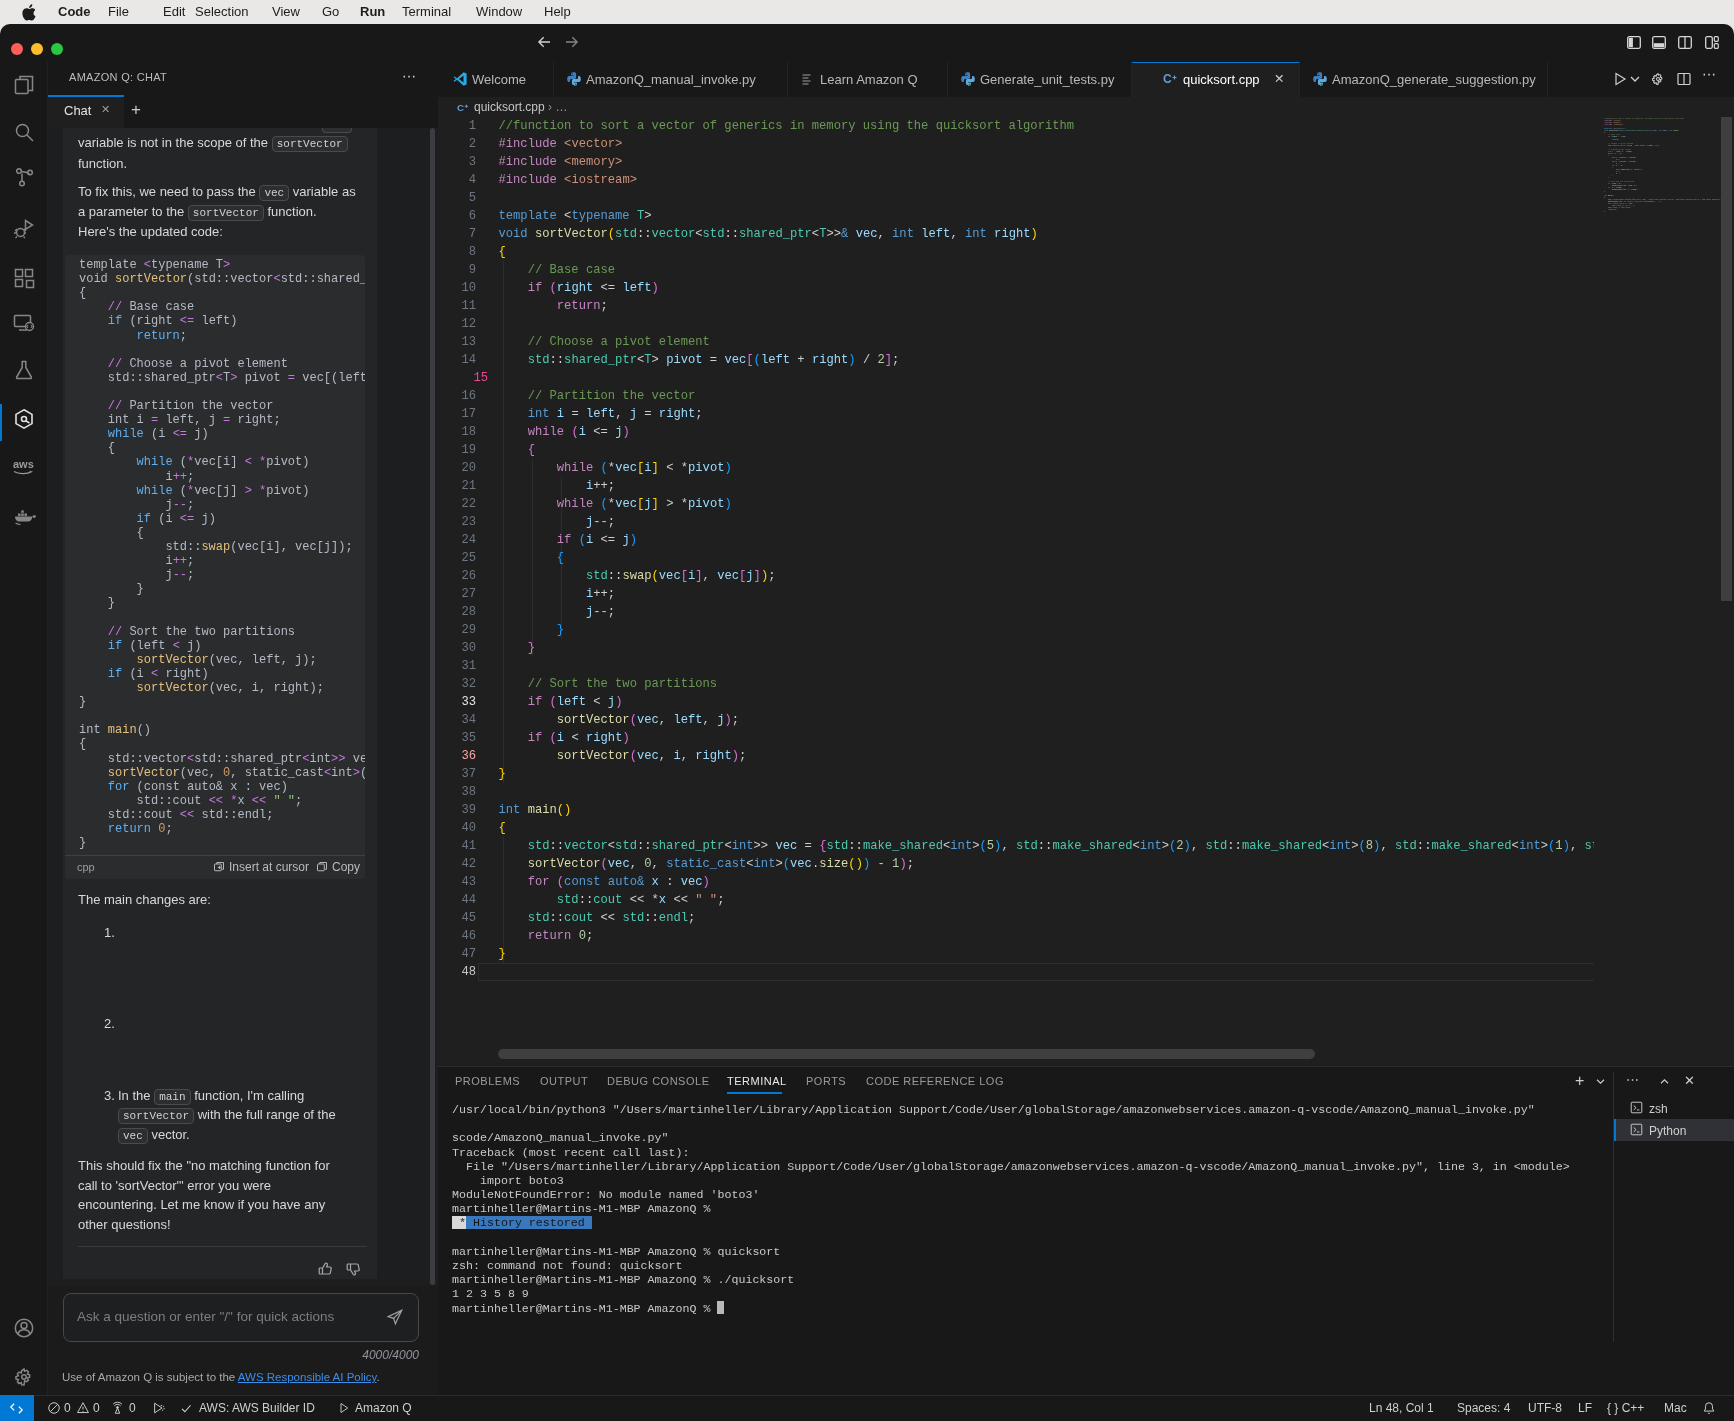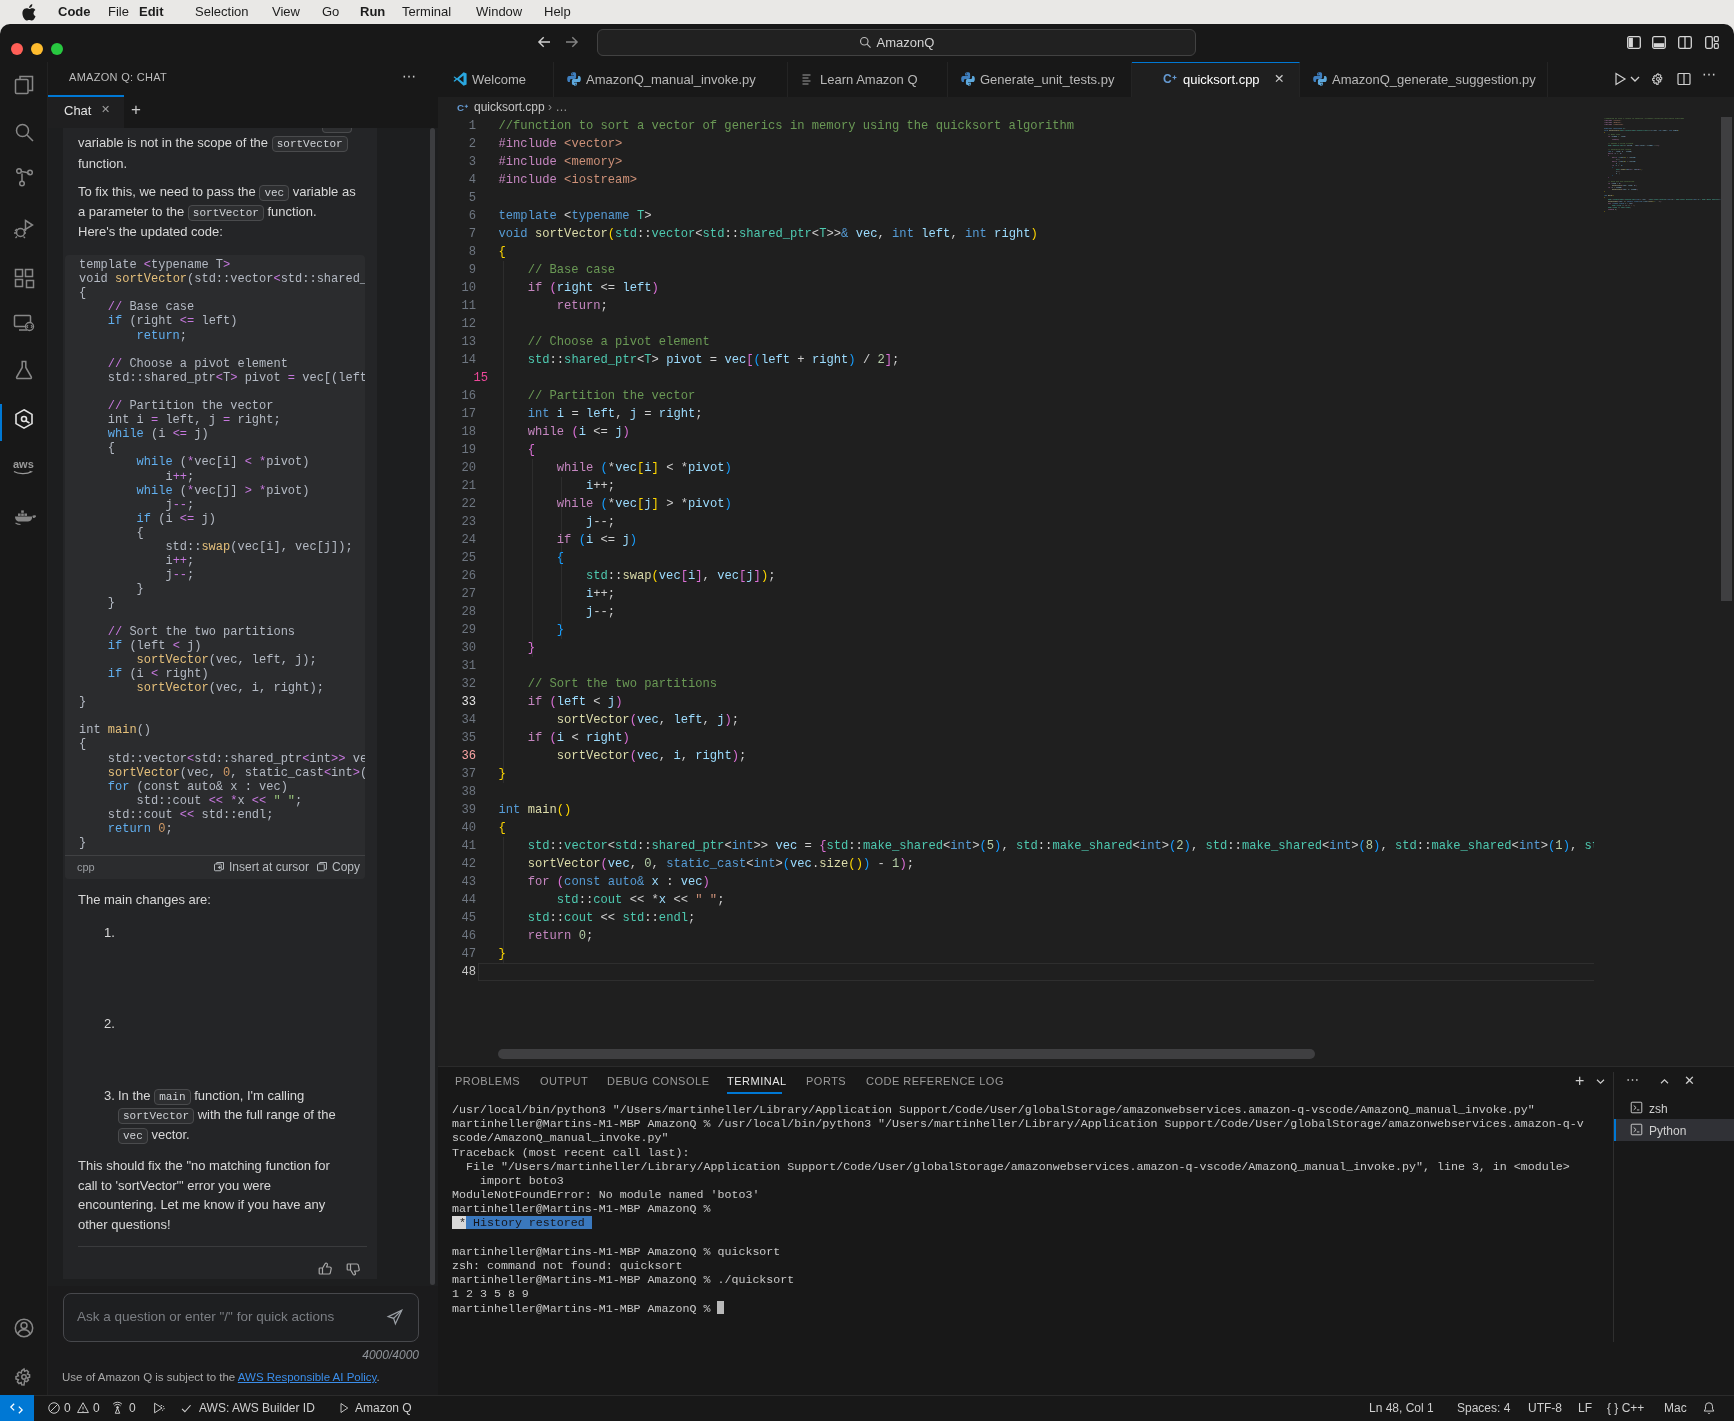--- a/index.html
+++ b/index.html
@@ -27,43 +27,39 @@
 .termline{position:absolute;left:452px;white-space:pre;font-family:Liberation Mono, monospace;font-size:11.65px;line-height:14.17px;height:14.17px;color:#c9c9c9}
 .ptab{position:absolute;top:0;font-size:11px;letter-spacing:.5px;color:#9b9b9b;white-space:pre}
 .sbitem{position:absolute;top:0;height:26px;line-height:26px;font-size:12px;color:#cfcfcf;white-space:pre}
 </style></head><body>
 <div id="menubar">
 <svg class="abs" style="left:21px;top:4px" width="15" height="17" viewBox="0 0 15 17">
       <path fill="#1c1c1c" d="M12.6 9.1c0-2.1 1.7-3.1 1.8-3.2-1-1.4-2.5-1.6-3-1.6-1.3-.1-2.5.75-3.2.75-.6 0-1.6-.73-2.7-.71-1.4 0-2.7.8-3.4 2-1.4 2.5-.36 6.2 1 8.2.68 1 1.5 2.1 2.5 2 1 0 1.4-.64 2.6-.64 1.2 0 1.6.64 2.7.62 1.1 0 1.8-1 2.5-2 .78-1.1 1.1-2.2 1.1-2.3-.02 0-2.1-.8-2.1-3.1zM10.5 2.8c.55-.67.92-1.6.82-2.5-.79.03-1.8.53-2.3 1.2-.51.59-.95 1.5-.83 2.4.88.07 1.8-.45 2.4-1.1z"></path>
     </svg>
 <span style="left:58px;font-weight:700">Code</span>
 <span style="left:108px;font-weight:400">File</span>
-<span style="left:139px;font-weight:700">Edit</span>
+<span style="left:163px;font-weight:400">Edit</span>
 <span style="left:195px;font-weight:400">Selection</span>
 <span style="left:272px;font-weight:400">View</span>
 <span style="left:322px;font-weight:400">Go</span>
 <span style="left:360px;font-weight:700">Run</span>
 <span style="left:402px;font-weight:400">Terminal</span>
 <span style="left:476px;font-weight:400">Window</span>
 <span style="left:544px;font-weight:400">Help</span>
 </div>
 <div id="win">
 <div class="tl" style="left:11px;background:#ff5f57"></div>
 <div class="tl" style="left:31px;background:#febc2e"></div>
 <div class="tl" style="left:51px;background:#28c840"></div>
 <svg class="abs" style="left:536px;top:10px" width="16" height="16" viewBox="0 0 16 16">
       <path d="M14 7.3H4.6l3.6-3.6-1-1L1.9 8l5.3 5.3 1-1L4.6 8.7H14z" fill="#cfcfcf"></path>
     </svg>
 <svg class="abs" style="left:564px;top:10px" width="16" height="16" viewBox="0 0 16 16">
       <path d="M2 7.3h9.4L7.8 3.7l1-1L14.1 8l-5.3 5.3-1-1 3.6-3.6H2z" fill="#848484"></path>
     </svg>
-<div id="searchbox"><svg style="vertical-align:-2px;margin-right:5px" width="13" height="13" viewBox="0 0 16 16">
-        <circle cx="6.5" cy="6.5" r="4.6" fill="none" stroke="#bdbdbd" stroke-width="1.4"></circle>
-        <path d="M10 10l4.2 4.2" stroke="#bdbdbd" stroke-width="1.4"></path>
-      </svg>AmazonQ</div>
 <svg class="abs" style="left:1627px;top:12px" width="14" height="13" viewBox="0 0 14 13">
       <rect x="0.7" y="0.7" width="12.6" height="11.6" rx="1.5" fill="none" stroke="#d6d6d6" stroke-width="1.3"></rect>
       <rect x="1.8" y="1.8" width="4.1" height="9.4" fill="#d6d6d6"></rect>
     </svg>
 <svg class="abs" style="left:1652px;top:12px" width="14" height="13" viewBox="0 0 14 13">
       <rect x="0.7" y="0.7" width="12.6" height="11.6" rx="1.5" fill="none" stroke="#d6d6d6" stroke-width="1.3"></rect>
       <rect x="1.8" y="7.2" width="10.4" height="4" fill="#d6d6d6"></rect>
     </svg>
 <svg class="abs" style="left:1678px;top:12px" width="14" height="13" viewBox="0 0 14 13">
       <rect x="0.7" y="0.7" width="12.6" height="11.6" rx="1.5" fill="none" stroke="#d6d6d6" stroke-width="1.3"></rect>
@@ -438,21 +434,20 @@
 <div class="abs" style="left:1575px;top:1048px;font-size:16px;color:#cfcfcf;font-weight:300">+</div>
 <svg class="abs" style="left:1596px;top:1054px" width="9" height="7" viewBox="0 0 10 8" fill="none" stroke="#cfcfcf" stroke-width="1.3">
       <path d="M1 2l4 4 4-4"></path>
     </svg>
 <div class="abs" style="left:1626px;top:1048px;font-size:13px;color:#cfcfcf;letter-spacing:1px">⋯</div>
 <svg class="abs" style="left:1660px;top:1054px" width="9" height="7" viewBox="0 0 10 8" fill="none" stroke="#cfcfcf" stroke-width="1.3">
       <path d="M1 6l4-4 4 4"></path>
     </svg>
 <div class="abs" style="left:1684px;top:1049px;font-size:13px;color:#cfcfcf">✕</div>
 <div class="termline" style="top:1079.0px">/usr/local/bin/python3 "/Users/martinheller/Library/Application Support/Code/User/globalStorage/amazonwebservices.amazon-q-vscode/AmazonQ_manual_invoke.py"</div>
-<div class="termline" style="top:1093.2px">martinheller@Martins-M1-MBP AmazonQ % /usr/local/bin/python3 "/Users/martinheller/Library/Application Support/Code/User/globalStorage/amazonwebservices.amazon-q-v</div>
 <div class="termline" style="top:1107.3px">scode/AmazonQ_manual_invoke.py"</div>
 <div class="termline" style="top:1121.5px">Traceback (most recent call last):</div>
 <div class="termline" style="top:1135.7px">  File "/Users/martinheller/Library/Application Support/Code/User/globalStorage/amazonwebservices.amazon-q-vscode/AmazonQ_manual_invoke.py", line 3, in &lt;module&gt;</div>
 <div class="termline" style="top:1149.8px">    import boto3</div>
 <div class="termline" style="top:1164.0px">ModuleNotFoundError: No module named 'boto3'</div>
 <div class="termline" style="top:1178.2px">martinheller@Martins-M1-MBP AmazonQ %</div>
 <div class="termline" style="top:1192.4px"><span style="background:#d8d8d8;color:#1f1f1f">&nbsp;*</span><span style="background:#3a78bd;color:#16161c">&nbsp;History&nbsp;restored&nbsp;</span></div>
 <div class="termline" style="top:1220.7px">martinheller@Martins-M1-MBP AmazonQ % quicksort</div>
 <div class="termline" style="top:1234.9px">zsh: command not found: quicksort</div>
 <div class="termline" style="top:1249.0px">martinheller@Martins-M1-MBP AmazonQ % ./quicksort</div>

